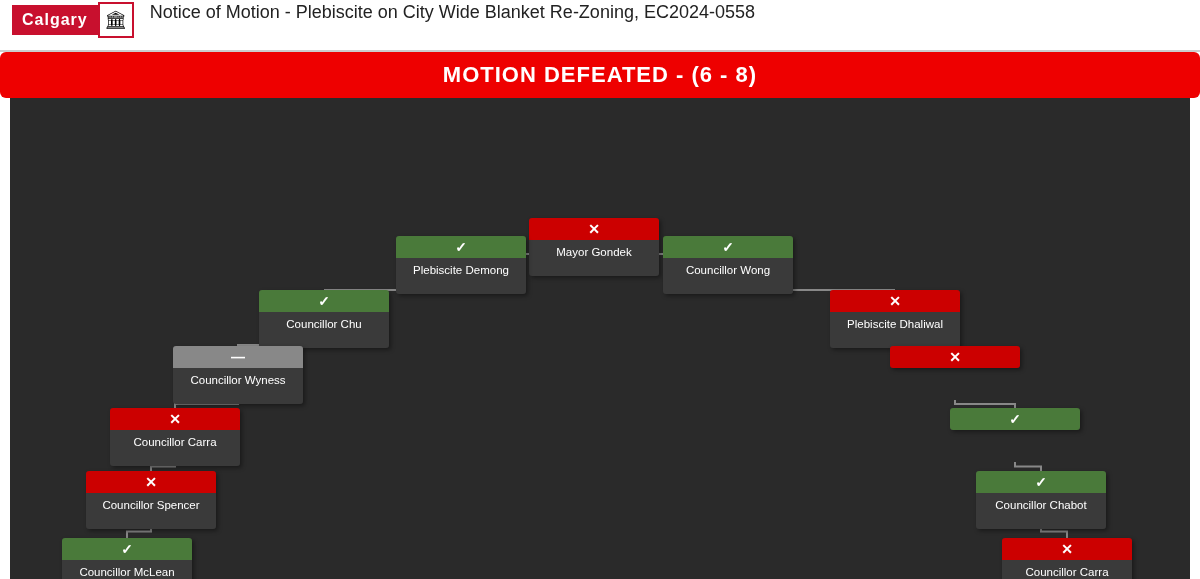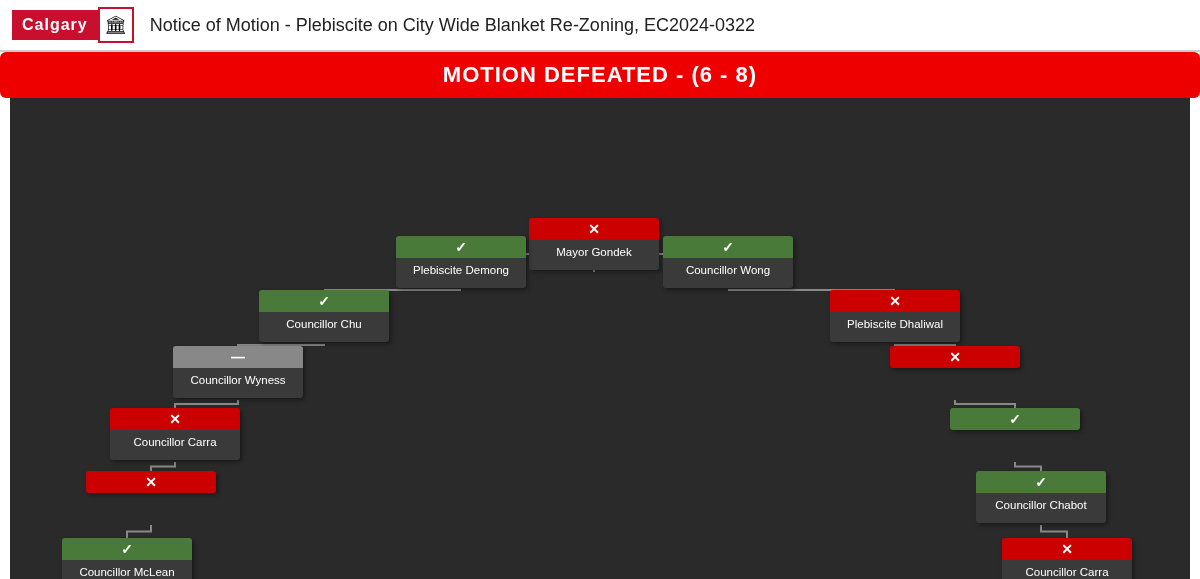--- a/index.html
+++ b/index.html
@@ -7,21 +7,21 @@
       font-family: Arial, sans-serif;
       background: #fff;
       width: 1200px;
       height: 579px;
       overflow: hidden;
     }
 
     
     .header {
       display: flex;
-      align-items: center;
+      align-items: flex-start;
       background: #fff;
       border-bottom: 2px solid #ccc;
       padding: 2px 12px;
       height: 52px;
     }
     .logo-area {
       display: flex;
       align-items: center;
       margin-right: 16px;
     }
@@ -89,21 +89,21 @@
       color: #fff;
     }
     .card-header.yes { background: #4a7a3a; }
     .card-header.no  { background: #cc0000; }
     .card-header.abs { background: #888; }
     .card-body {
       background: #3a3a3a;
       color: #fff;
       font-size: 11.5px;
       text-align: center;
-      padding: 5px 4px 10px;
+      padding: 5px 4px 16px;
       line-height: 1.3;
     }
 
     
     .connectors {
       position: absolute;
       top: 0; left: 0;
       width: 100%;
       height: 100%;
       pointer-events: none;
@@ -117,21 +117,21 @@
 </head>
 <body>
 
 <div class="header">
   <div class="logo-area">
     <div class="logo-red">
       <span>Calgary</span>
     </div>
     <div class="logo-crest">🏛</div>
   </div>
-  <div class="header-title">Notice of Motion - Plebiscite on City Wide Blanket Re-Zoning, EC2024-0322</div>
+  <div class="header-title">Notice of Motion - Plebiscite on City Wide Blanket Re-Zoning, EC2024-0558</div>
 </div>
 
 <div class="motion-banner">
   <span>MOTION DEFEATED - (6 - 8)</span>
 </div>
 
 <div class="chart-area" id="chart-area">
   <svg class="connectors" id="connectors">
       <path d="M 584 174 L 584 156 L 451 156 L 451 138" class="connector-line"></path>
       <path d="M 584 174 L 584 156 L 718 156 L 718 138" class="connector-line"></path>
@@ -178,20 +178,21 @@
       </div>
       <div class="card" style="left: 100px; top: 310px;">
         <div class="card-header no">✕</div>
         <div class="card-body">Councillor Carra</div>
       </div>
       <div class="card" style="left: 940px; top: 310px;">
         <div class="card-header yes">✓</div>
       </div>
       <div class="card" style="left: 76px; top: 373px;">
         <div class="card-header no">✕</div>
+        <div class="card-body">Councillor Spencer</div>
       </div>
       <div class="card" style="left: 966px; top: 373px;">
         <div class="card-header yes">✓</div>
         <div class="card-body">Councillor Chabot</div>
       </div>
       <div class="card" style="left: 52px; top: 440px;">
         <div class="card-header yes">✓</div>
         <div class="card-body">Councillor McLean</div>
       </div>
       <div class="card" style="left: 992px; top: 440px;">

